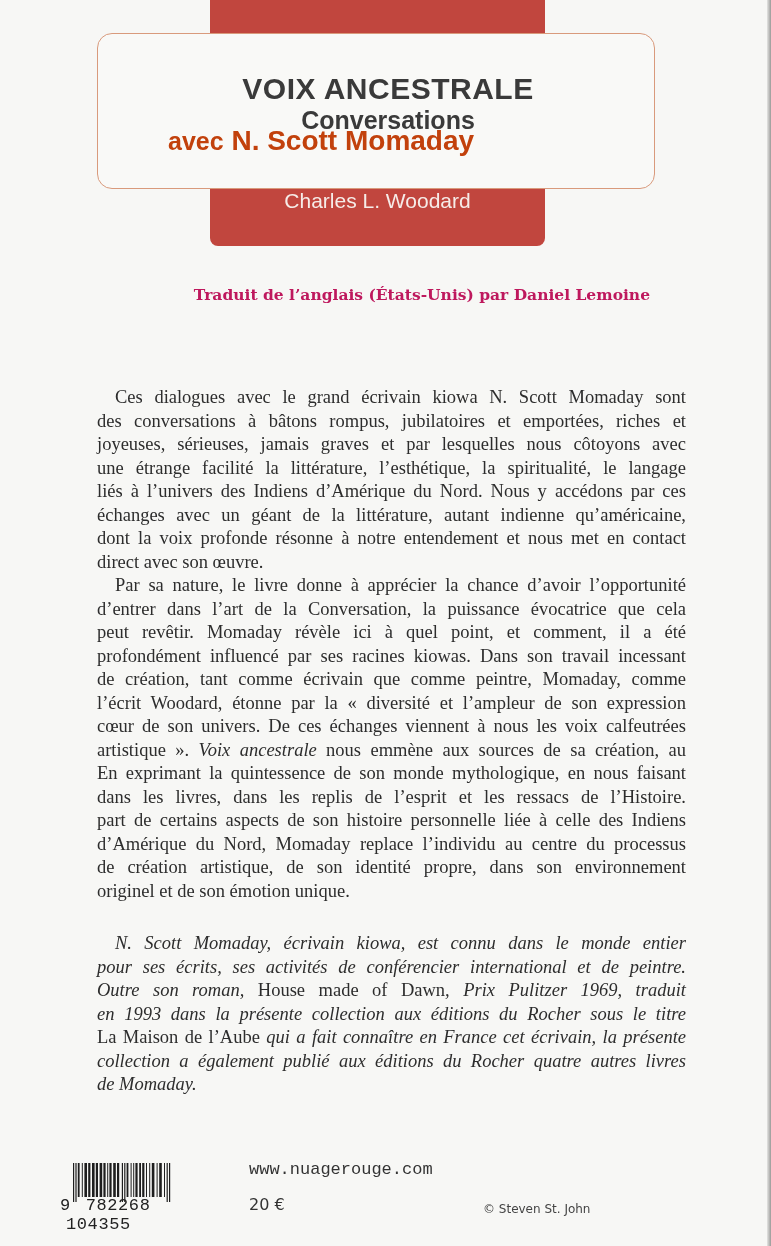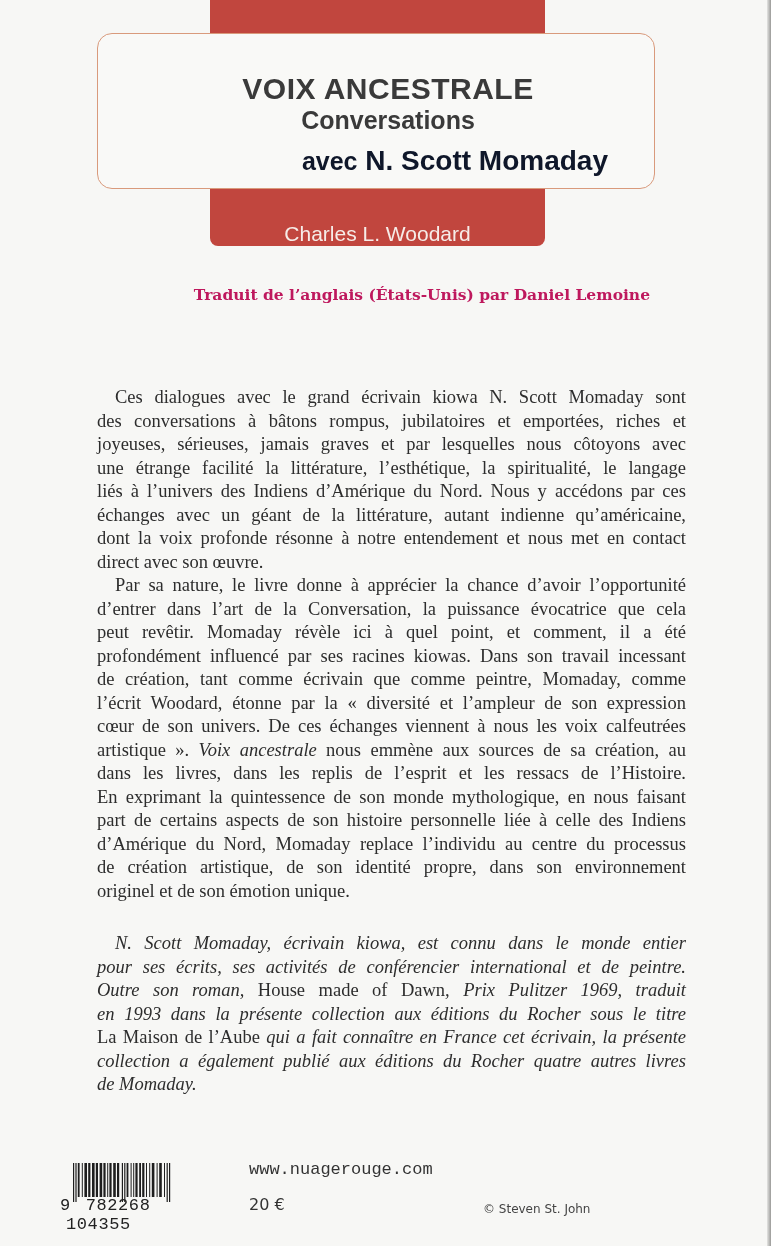--- a/index.html
+++ b/index.html
@@ -32,27 +32,27 @@
     font-family: "Liberation Sans", sans-serif; font-weight: bold;
     font-size: 30px; letter-spacing: 0.5px; color: #3a3a3a;
     margin-left: 110px; text-align: center; width: 360px;
   }
   .title-sub1 {
     position: absolute; left: 110px; width: 360px; top: 72px;
     font-family: "Liberation Sans", sans-serif; font-weight: bold;
     font-size: 25px; color: #3a3a3a; text-align: center;
   }
   .title-sub2 {
-    position: absolute; left: 70px; width: 440px; top: 111px;
+    position: absolute; left: 70px; width: 440px; top: 91px;
     font-family: "Liberation Sans", sans-serif; font-weight: bold;
-    font-size: 28px; color: #0f172a; text-align: right;
+    font-size: 28px; color: #c2410c; text-align: left;
   }
   .title-sub2 .avec { font-size: 25px; }
   .author {
-    position: absolute; left: 210px; width: 335px; top: 222px;
+    position: absolute; left: 210px; width: 335px; top: 189px;
     font-family: "Liberation Sans", sans-serif;
     font-size: 21px; color: #f6ece8; text-align: center;
   }
   .translator {
     position: absolute; left: 130px; width: 520px; top: 285px;
     font-family: "DejaVu Serif", serif; font-weight: bold;
     font-size: 15.5px; color: #be185d; text-align: right;
   }
   .para {
     position: absolute; left: 97px; width: 589px;
@@ -119,22 +119,22 @@
 
 <div class="para" style="top:574px;">
   <span class="line first">Par sa nature, le livre donne à apprécier la chance d’avoir l’opportunité</span>
   <span class="line">d’entrer dans l’art de la Conversation, la puissance évocatrice que cela</span>
   <span class="line">peut revêtir. Momaday révèle ici à quel point, et comment, il a été</span>
   <span class="line">profondément influencé par ses racines kiowas. Dans son travail incessant</span>
   <span class="line">de création, tant comme écrivain que comme peintre, Momaday, comme</span>
   <span class="line">l’écrit Woodard, étonne par la « diversité et l’ampleur de son expression</span>
   <span class="line">cœur de son univers. De ces échanges viennent à nous les voix calfeutrées</span>
   <span class="line"><span>artistique ». </span><span class="it">Voix ancestrale</span><span> nous emmène aux sources de sa création, au</span></span>
+  <span class="line">En exprimant la quintessence de son monde mythologique, en nous faisant</span>
   <span class="line">dans les livres, dans les replis de l’esprit et les ressacs de l’Histoire.</span>
-  <span class="line">En exprimant la quintessence de son monde mythologique, en nous faisant</span>
   <span class="line">part de certains aspects de son histoire personnelle liée à celle des Indiens</span>
   <span class="line">d’Amérique du Nord, Momaday replace l’individu au centre du processus</span>
   <span class="line">de création artistique, de son identité propre, dans son environnement</span>
   <span class="line last">originel et de son émotion unique.</span>
 </div>
 
 <div class="para italic" style="top:932px;">
   <span class="line first">N. Scott Momaday, écrivain kiowa, est connu dans le monde entier</span>
   <span class="line">pour ses écrits, ses activités de conférencier international et de peintre.</span>
   <span class="line"><span>Outre son roman, </span><span class="up">House made of Dawn</span><span>, Prix Pulitzer 1969, traduit</span></span>

